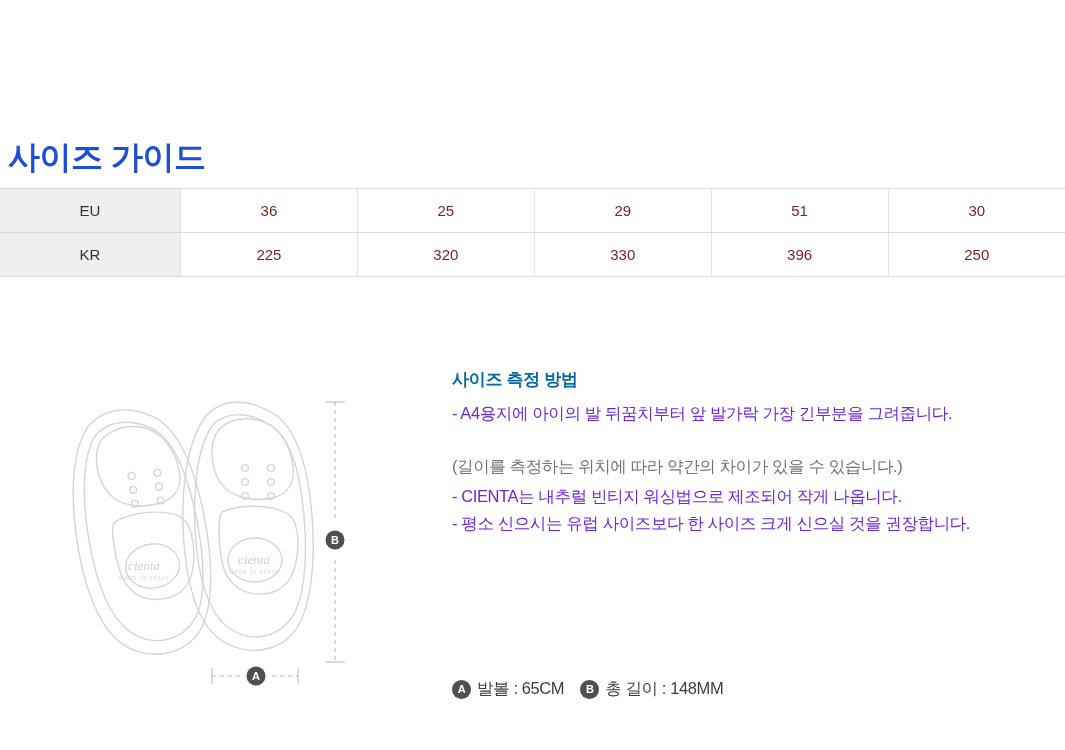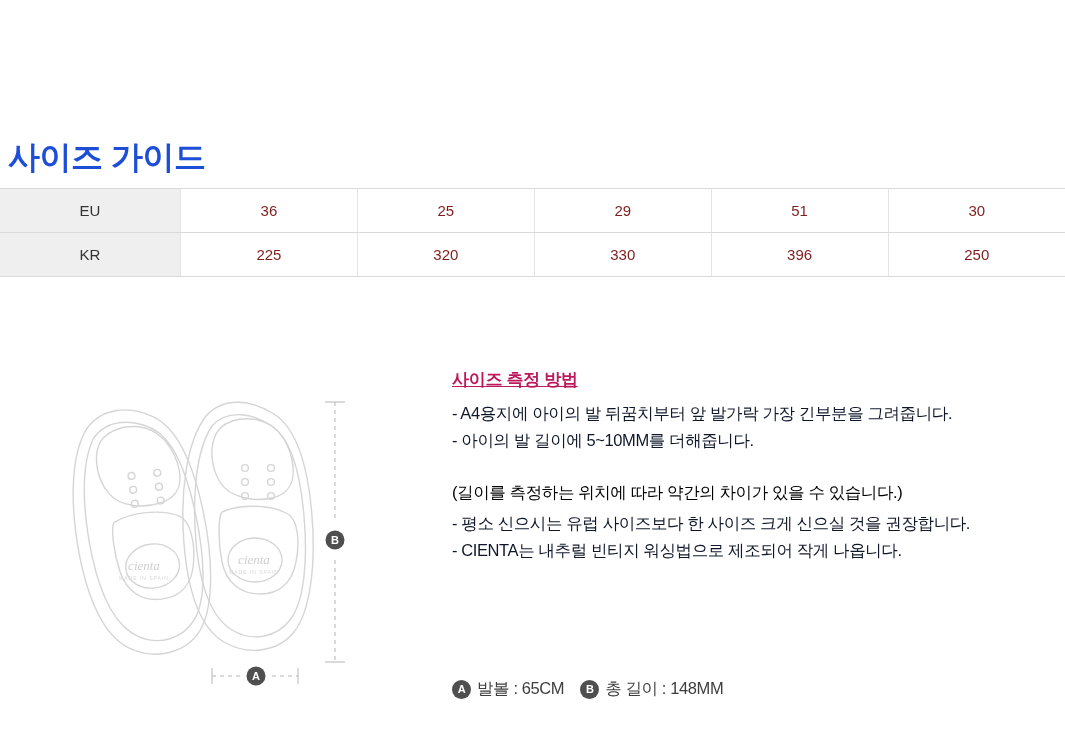--- a/index.html
+++ b/index.html
@@ -74,37 +74,36 @@
   
   .info-block {
     position: absolute;
     left: 452px;
     top: 368px;
     width: 600px;
   }
   .info-heading {
     font-size: 17px;
     font-weight: 700;
-    color: #be185d;
+    color: #0369a1;
     margin: 0 0 9px 0;
     letter-spacing: -0.3px;
-    text-decoration: underline;
   }
   .info-line {
     font-size: 16.5px;
-    color: #0f172a;
+    color: #6d28d9;
     line-height: 1.62;
     letter-spacing: -0.4px;
   }
   .info-gap {
     height: 26px;
   }
   .info-sub {
     font-size: 16.5px;
-    color: #000000;
+    color: #737373;
     line-height: 1.6;
     letter-spacing: -0.4px;
     margin-bottom: 4px;
   }
 
   
   .legend {
     position: absolute;
     left: 452px;
     top: 678px;
@@ -220,27 +219,26 @@
       <line x1="258" y1="298" x2="258" y2="314"></line>
     </g>
     <circle cx="216" cy="306" r="9.5" fill="#4f4f4f"></circle>
     <text x="216" y="310" font-size="11" font-weight="bold" fill="#ffffff" text-anchor="middle" font-family="'Liberation Sans', sans-serif">A</text>
   </svg>
 </div>
 
 <div class="info-block">
   <div class="info-heading">사이즈 측정 방법</div>
   <div class="info-line">- A4용지에 아이의 발 뒤꿈치부터 앞 발가락 가장 긴부분을 그려줍니다.</div>
-  <div class="info-line">- 아이의 발 길이에 5~10MM를 더해줍니다.</div>
 
   <div class="info-gap"></div>
 
   <div class="info-sub">(길이를 측정하는 위치에 따라 약간의 차이가 있을 수 있습니다.)</div>
+  <div class="info-line">- CIENTA는 내추럴 빈티지 워싱법으로 제조되어 작게 나옵니다.</div>
   <div class="info-line">- 평소 신으시는 유럽 사이즈보다 한 사이즈 크게 신으실 것을 권장합니다.</div>
-  <div class="info-line">- CIENTA는 내추럴 빈티지 워싱법으로 제조되어 작게 나옵니다.</div>
 </div>
 
 <div class="legend">
   <div class="legend-item">
     <span class="legend-badge">A</span>
     <span>발볼 : 65CM</span>
   </div>
   <div class="legend-item">
     <span class="legend-badge">B</span>
     <span>총 길이 : 148MM</span>

